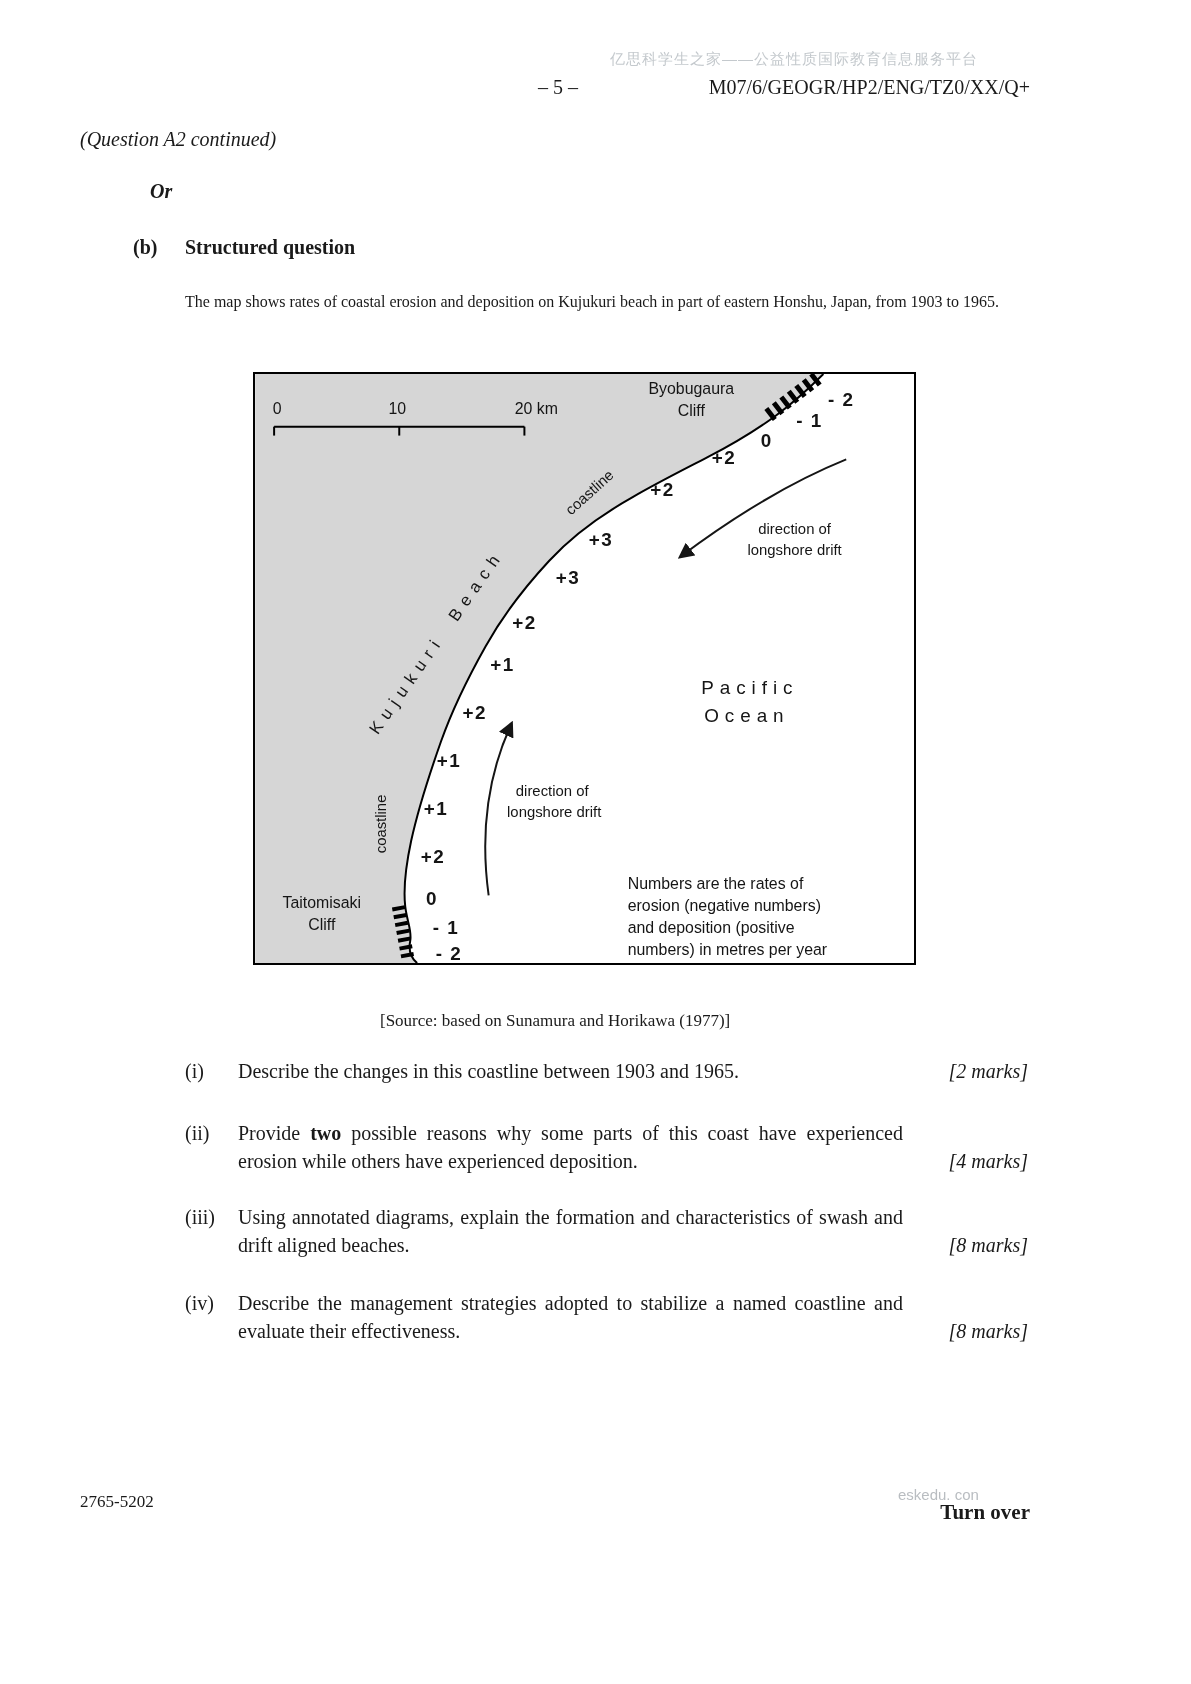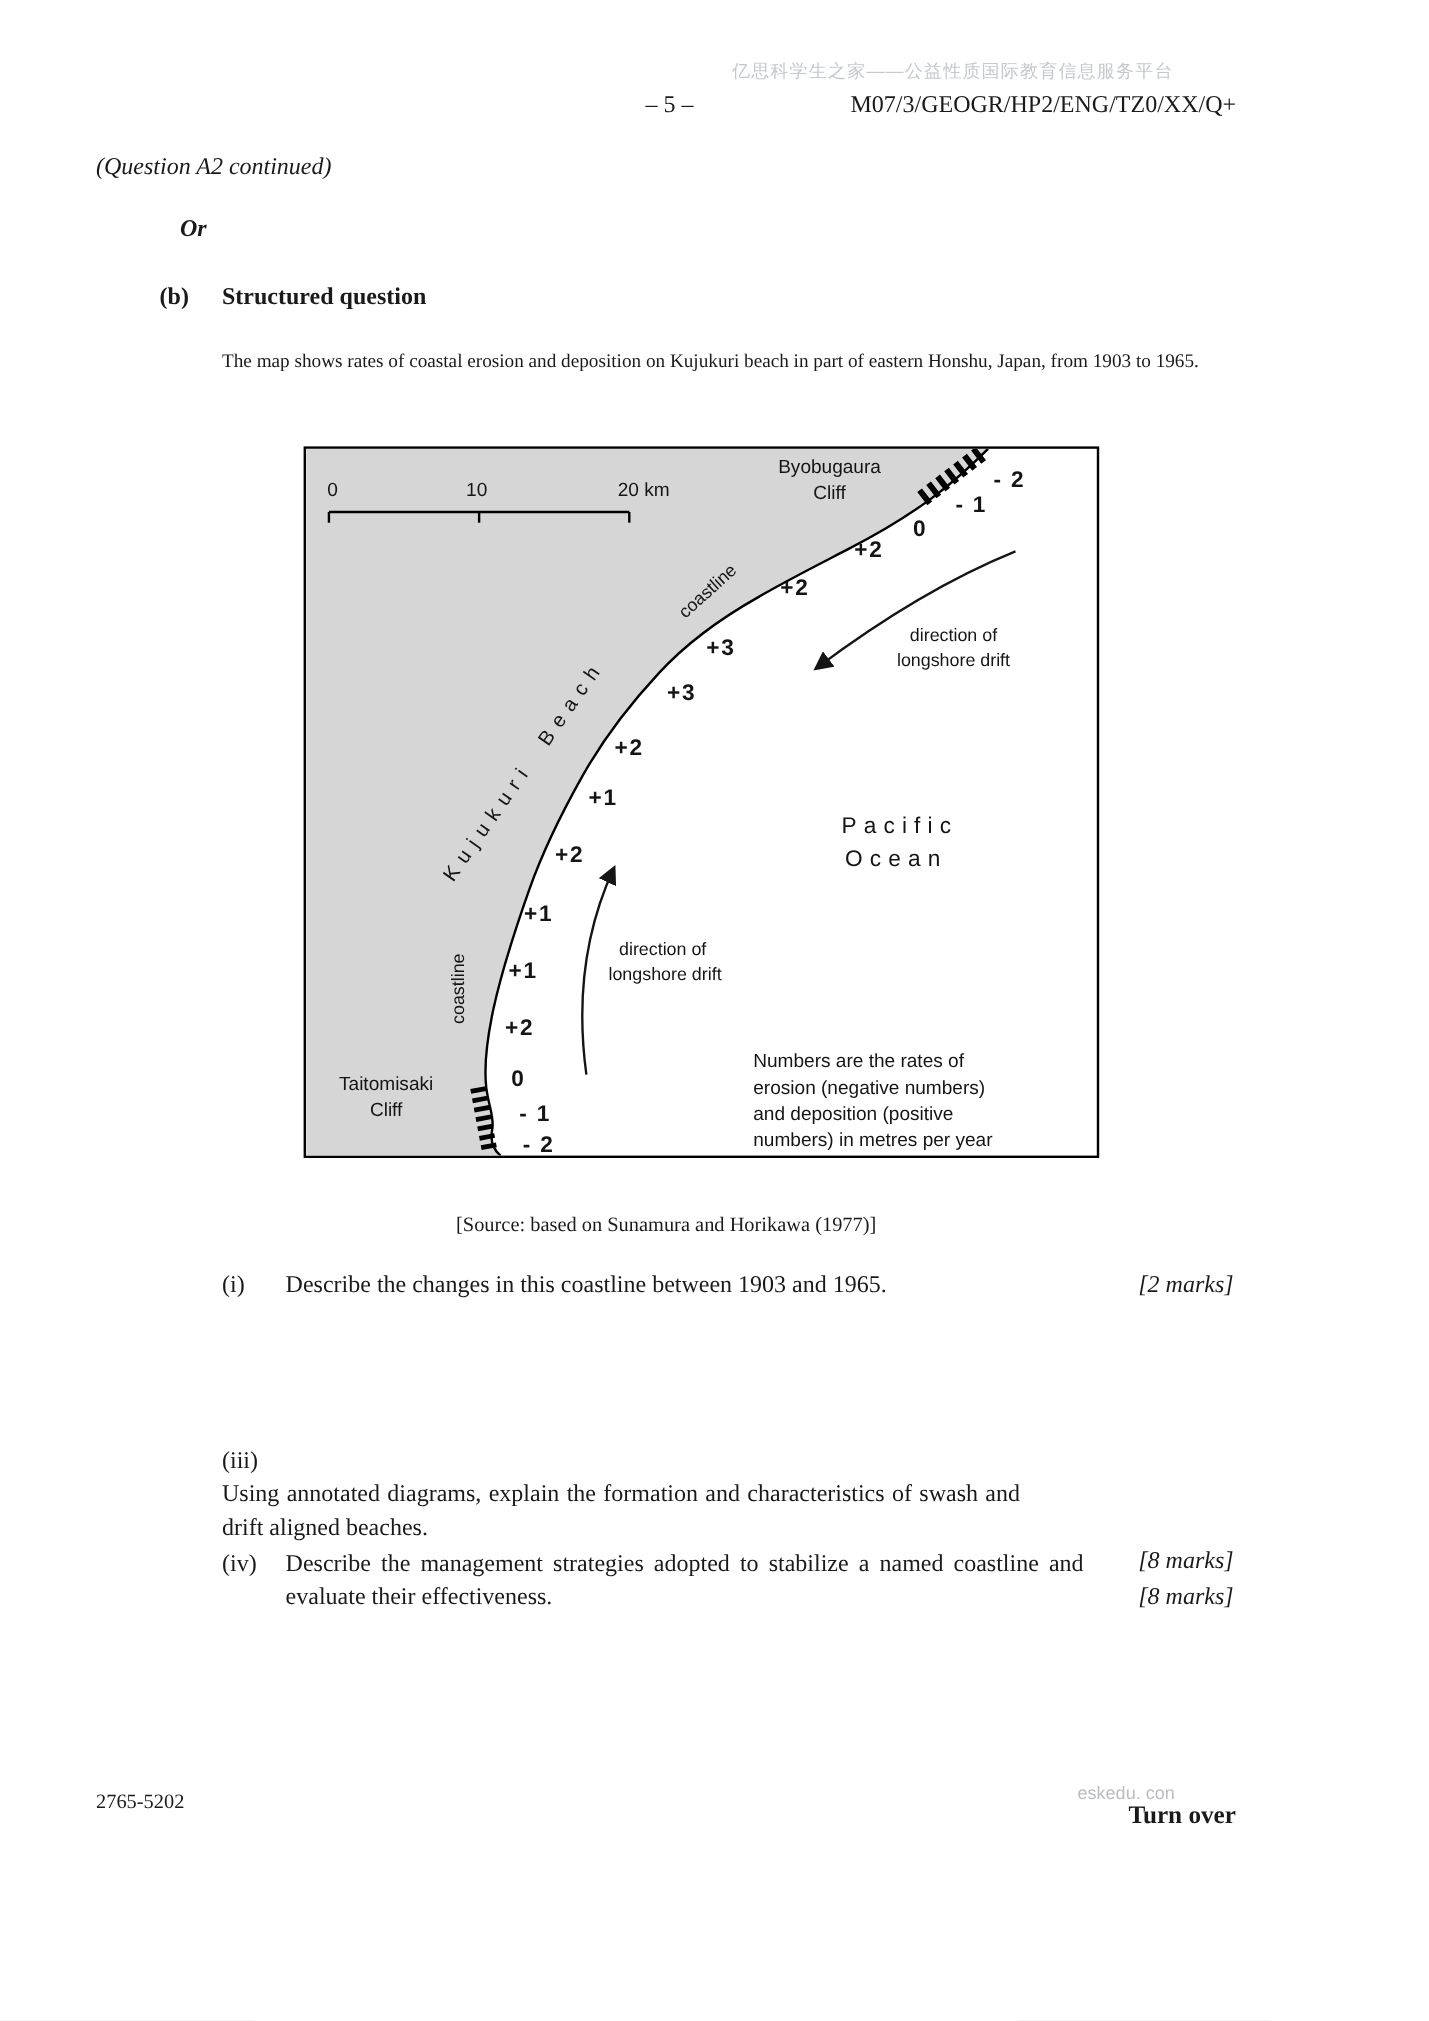--- a/index.html
+++ b/index.html
@@ -15,21 +15,21 @@
   .part-head{top:236px;left:133px;width:850px;font-size:20px;font-weight:bold;display:flex;}
   .part-label{width:52px;flex:none;}
   .intro{top:288px;left:185px;width:846px;font-size:16px;line-height:28px;text-align:justify;}
   .map-box{top:372px;left:253px;width:663px;height:593px;border:2px solid #000;box-sizing:border-box;background:#fff;}
   .map-box svg{display:block;width:100%;height:100%;}
   .source-note{top:1011px;left:380px;font-size:17px;}
   .qrow{position:absolute;left:185px;right:163px;display:flex;font-size:20px;line-height:28px;}
   .qnum{width:53px;flex:none;}
   .qtext{width:665px;flex:none;text-align:justify;}
   .qmarks{flex:1;text-align:right;align-self:flex-end;font-style:italic;white-space:nowrap;}
-  .q1{top:1057px;} .q2{top:1119px;} .q3{top:1203px;flex-direction:column;} .q4{top:1289px;}
+  .q1{top:1057px;} .q2{top:1119px;} .q3{top:1203px;} .q4{top:1289px;}
   .doc-code{top:1492px;left:80px;font-size:17px;}
   .footer-watermark{top:1486px;left:898px;font-family:"Liberation Sans",sans-serif;font-size:15px;color:#b9bdc1;}
   .turn-over{top:1500px;right:161px;font-size:21px;font-weight:bold;}
 
   
   text{fill:#151515;font-family:"Liberation Sans",sans-serif;}
   .rate{font-size:19px;font-weight:600;letter-spacing:1.5px;}
   .mlabel{font-size:16px;}
   .msmall{font-size:15px;}
   .mnote{font-size:16px;}
@@ -37,21 +37,21 @@
   .pacific-text{font-size:19px;letter-spacing:6px;}
   .scale-label{font-size:16px;}
 </style>
 </head>
 <body>
 
 <div class="page">
 
   <div class="abs cn-watermark">亿思科学生之家——公益性质国际教育信息服务平台</div>
   <div class="abs page-num">– 5 –</div>
-  <div class="abs paper-code">M07/3/GEOGR/HP2/ENG/TZ0/XX/Q+</div>
+  <div class="abs paper-code">M07/6/GEOGR/HP2/ENG/TZ0/XX/Q+</div>
 
   <div class="abs continued">(Question A2 continued)</div>
   <div class="abs or-label">Or</div>
 
   <div class="abs part-head">
     <span class="part-label">(b)</span>
     <span>Structured question</span>
   </div>
 
   <div class="abs intro">The map shows rates of coastal erosion and deposition on Kujukuri beach in part of eastern Honshu, Japan, from 1903 to 1965.</div>
@@ -151,20 +151,25 @@
   </div>
 
   <div class="abs source-note">[Source: based on Sunamura and Horikawa (1977)]</div>
 
   <div class="qrow q1">
     <div class="qnum">(i)</div>
     <div class="qtext"><span>Describe the changes in this coastline between 1903 and 1965.</span><b></b><span></span></div>
     <div class="qmarks">[2 marks]</div>
   </div>
 
+  <div class="qrow q2">
+    <div class="qnum">(ii)</div>
+    <div class="qtext"><span>Provide </span><b>two</b><span> possible reasons why some parts of this coast have experienced erosion while others have experienced deposition.</span></div>
+    <div class="qmarks">[4 marks]</div>
+  </div>
 
   <div class="qrow q3">
     <div class="qnum">(iii)</div>
     <div class="qtext"><span>Using annotated diagrams, explain the formation and characteristics of swash and drift aligned beaches.</span><b></b><span></span></div>
     <div class="qmarks">[8 marks]</div>
   </div>
 
   <div class="qrow q4">
     <div class="qnum">(iv)</div>
     <div class="qtext"><span>Describe the management strategies adopted to stabilize a named coastline and evaluate their effectiveness.</span><b></b><span></span></div>

